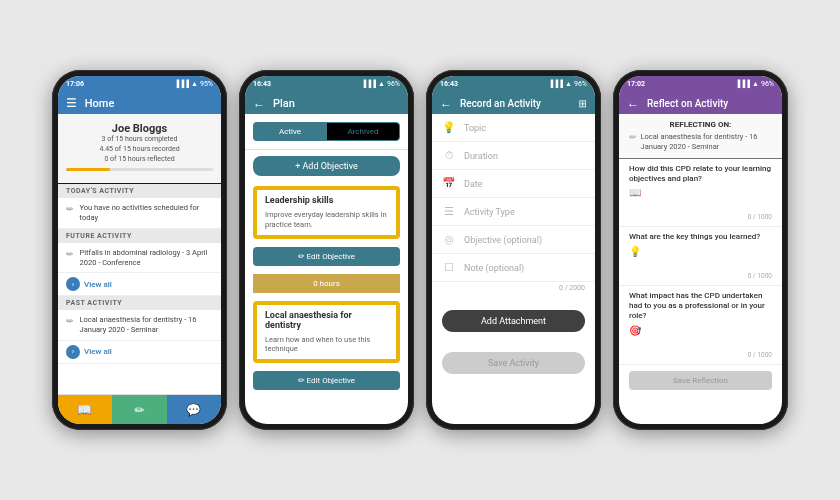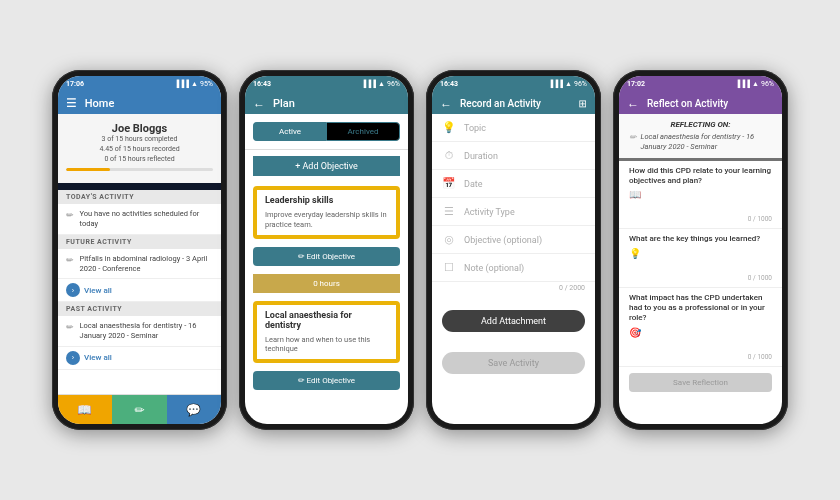--- a/index.html
+++ b/index.html
@@ -66,21 +66,21 @@
       gap: 8px;
       flex-shrink: 0;
     }
     .phone-1 .top-bar .menu-icon { color: #fff; font-size: 12px; }
     .phone-1 .top-bar .title { color: #fff; font-size: 11px; font-weight: 500; }
 
     .phone-1 .user-section {
       background: #f5f5f5;
       padding: 8px;
       text-align: center;
-      border-bottom: 7px solid #0f172a;
+      border-bottom: 1px solid #0f172a;
     }
     .phone-1 .user-name { font-size: 11px; font-weight: bold; color: #333; }
     .phone-1 .user-stats { font-size: 7px; color: #555; line-height: 1.4; }
     .phone-1 .progress-bar {
       height: 3px;
       background: #ddd;
       margin: 4px 0;
       border-radius: 2px;
       overflow: hidden;
     }
@@ -170,21 +170,21 @@
     }
     .phone-2 .tab.active { background: #3a7a8a; color: #fff; }
     .phone-2 .tab.inactive { background: #000000; color: #3a7a8a; }
     .phone-2 .tab:first-child { border-radius: 4px 0 0 4px; border-right: none; }
     .phone-2 .tab:last-child { border-radius: 0 4px 4px 0; }
 
     .phone-2 .add-btn {
       margin: 6px 8px;
       background: #3a7a8a;
       color: #fff;
-      border-radius: 0;
+      border-radius: 8px;
       padding: 5px;
       text-align: center;
       font-size: 9px;
       display: flex;
       align-items: center;
       justify-content: center;
       gap: 4px;
     }
 
     .phone-2 .objective-card {
@@ -287,22 +287,21 @@
       align-items: center;
       gap: 8px;
       flex-shrink: 0;
     }
     .phone-4 .back-arrow { color: #fff; font-size: 12px; }
     .phone-4 .top-title { color: #fff; font-size: 10px; font-weight: 500; }
 
     .phone-4 .reflecting-box {
       background: #f9f9f9;
       padding: 6px 10px;
-      border-bottom: 3px solid #737373;
-      font-style: italic;
+      border-bottom: 1px solid #737373;
     }
     .phone-4 .reflecting-label {
       font-size: 8px;
       font-weight: bold;
       color: #333;
       text-align: center;
     }
     .phone-4 .reflecting-detail {
       display: flex;
       align-items: flex-start;

